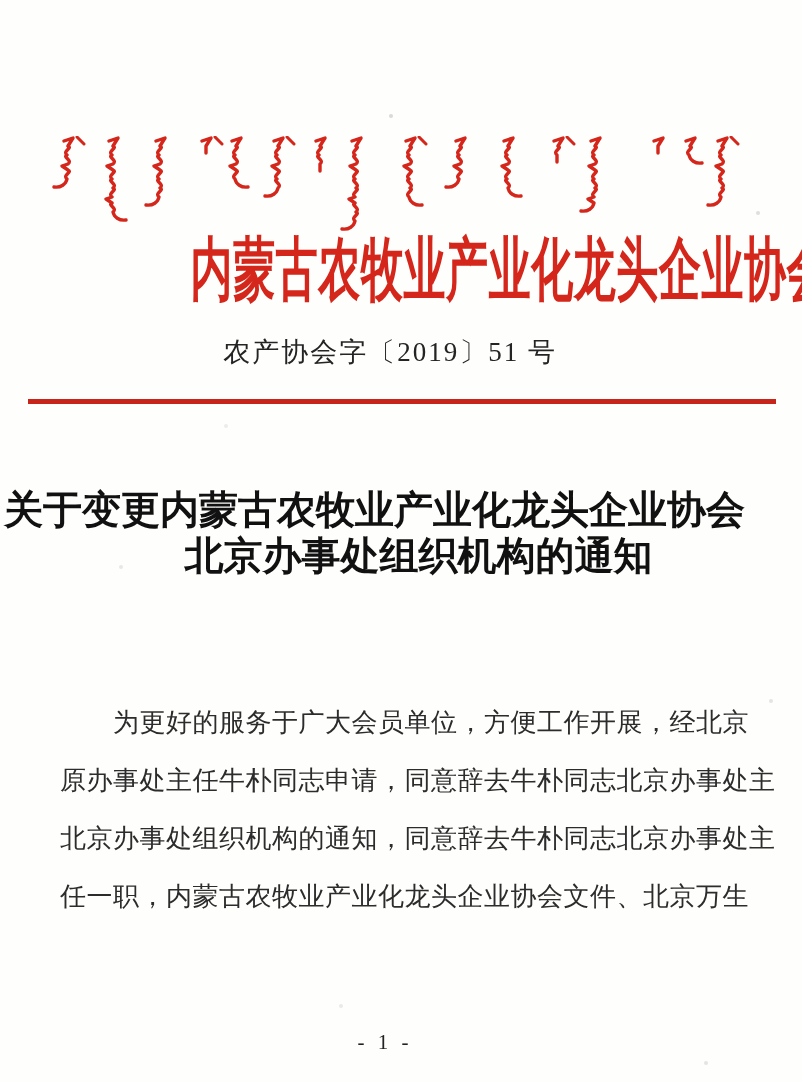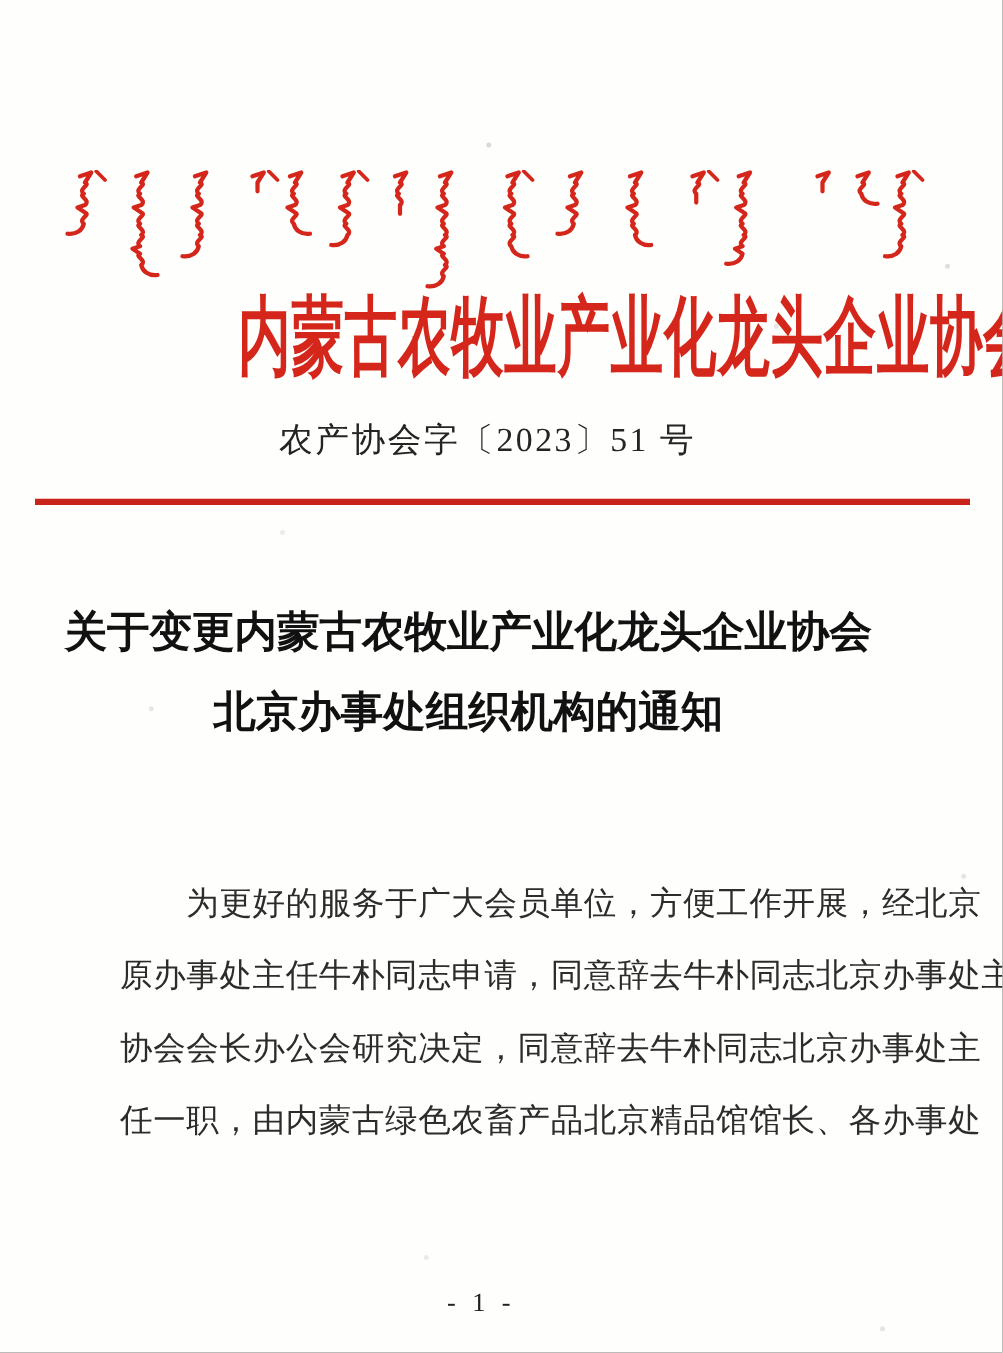--- a/index.html
+++ b/index.html
@@ -37,34 +37,33 @@
   }
   .red-line{
     position:absolute;left:28px;top:399px;
     width:748px;height:5px;
     background:#c9241a;
   }
   .notice-title{
     position:absolute;left:0;width:749px;
     text-align:center;
     font-weight:bold;color:#111;
-    font-size:34px;letter-spacing:0px;
+    font-size:39px;letter-spacing:0px;
     white-space:nowrap;
   }
   .notice-title.l1{top:483px;}
-  .notice-title.l2{top:547px;}
+  .notice-title.l2{top:529px;padding-left:44px;}
   .salutation{
     position:absolute;left:61px;top:650px;
     font-size:26px;color:#2c2c2c;letter-spacing:1px;
     white-space:nowrap;
   }
   .body-text{
     position:absolute;left:60px;top:709px;width:700px;
     color:#2c2c2c;
-    margin-left:36px;
   }
   .body-text .line{
     font-size:26px;line-height:28px;
     letter-spacing:0.5px;
     margin-bottom:30px;
     white-space:nowrap;
   }
   .body-text .line.indent{ text-indent:53px; }
   .footer-page{
     position:absolute;left:0;top:1030px;width:770px;
@@ -115,31 +114,31 @@
       <path d="M 604 5 l 9 -3 l -5 8 l 0 7" fill="none" stroke="#d5261b" stroke-width="3.4" stroke-linecap="round" stroke-linejoin="round"></path>
       <path d="M 636 5 l 9 -3 l -5 8 c 5 2 -6 5 -1 9 c 1 5 6 9 13 8" fill="none" stroke="#d5261b" stroke-width="3.4" stroke-linecap="round" stroke-linejoin="round"></path>
       <path d="M 668 5 l 9 -3 l -5 8 c 5 2 -6 5 -1 9 c -5 2 6 5 1 9 l -6 2 l 6 4 c 5 2 -6 5 -1 9 c -5 2 6 5 1 9 c 5 2 -6 5 -1 9 c -1 5 -6 9 -13 8" fill="none" stroke="#d5261b" stroke-width="3.4" stroke-linecap="round" stroke-linejoin="round"></path>
       <path d="M 681 1 l 7 7" fill="none" stroke="#d5261b" stroke-width="3" stroke-linecap="round"></path>
     </svg>
 
   <div class="org-title">
     <span class="org-title-inner">内蒙古农牧业产业化龙头企业协会文件</span>
   </div>
 
-  <div class="doc-number">农产协会字〔2023〕51 号</div>
+  <div class="doc-number">农产协会字〔2019〕51 号</div>
 
   <div class="red-line"></div>
 
   <div class="notice-title l1">关于变更内蒙古农牧业产业化龙头企业协会</div>
 
   <div class="notice-title l2">北京办事处组织机构的通知</div>
 
 
   <div class="body-text">
       <div class="line indent">为更好的服务于广大会员单位，方便工作开展，经北京</div>
       <div class="line">原办事处主任牛朴同志申请，同意辞去牛朴同志北京办事处主</div>
-      <div class="line">协会会长办公会研究决定，同意辞去牛朴同志北京办事处主</div>
-      <div class="line">任一职，由内蒙古绿色农畜产品北京精品馆馆长、各办事处</div>
+      <div class="line">北京办事处组织机构的通知，同意辞去牛朴同志北京办事处主</div>
+      <div class="line">任一职，内蒙古农牧业产业化龙头企业协会文件、北京万生</div>
     </div>
 
   <div class="footer-page">- 1 -</div>
 
 </div>
 
 </body></html>

